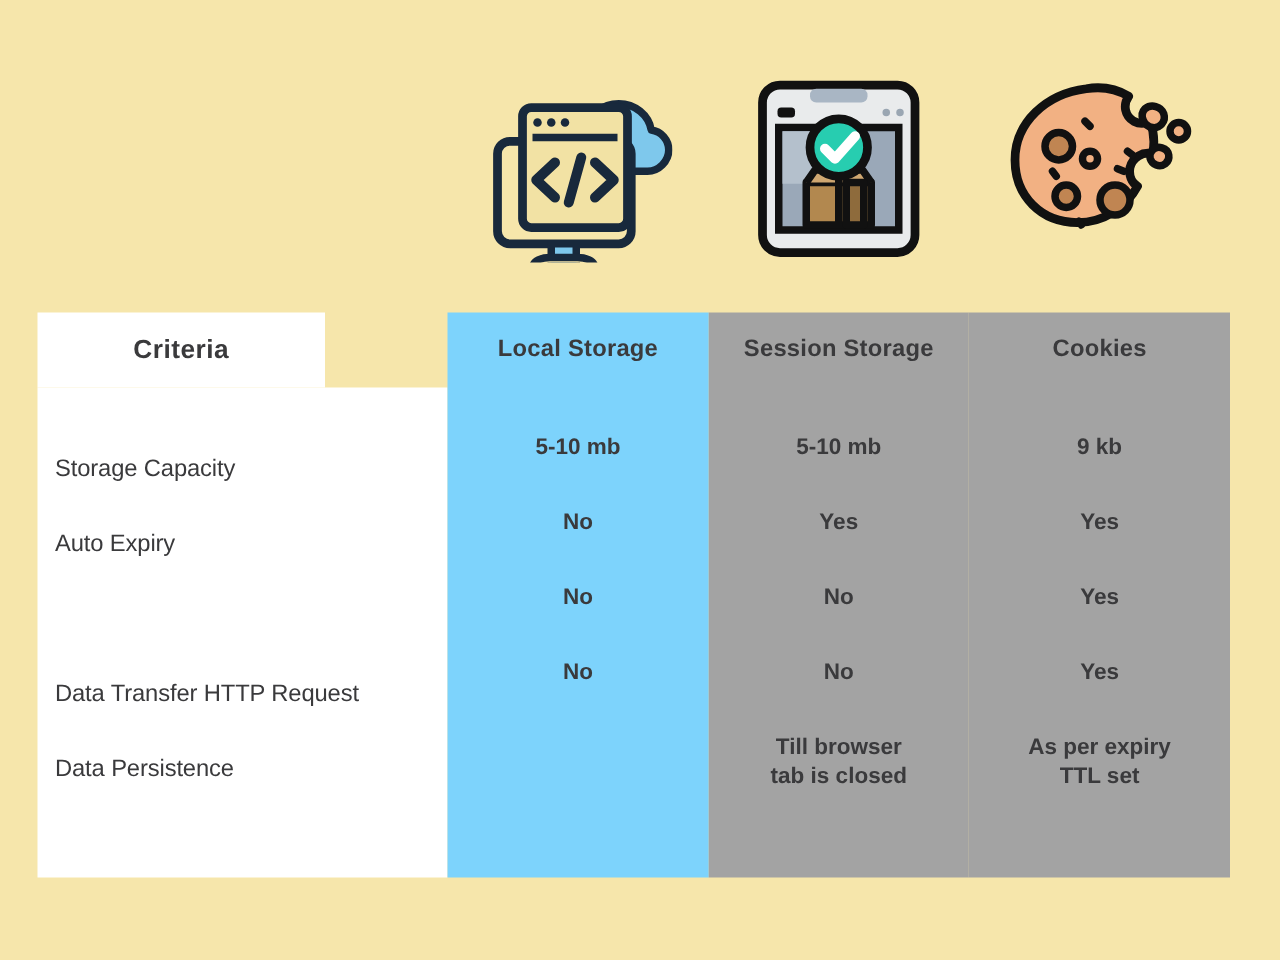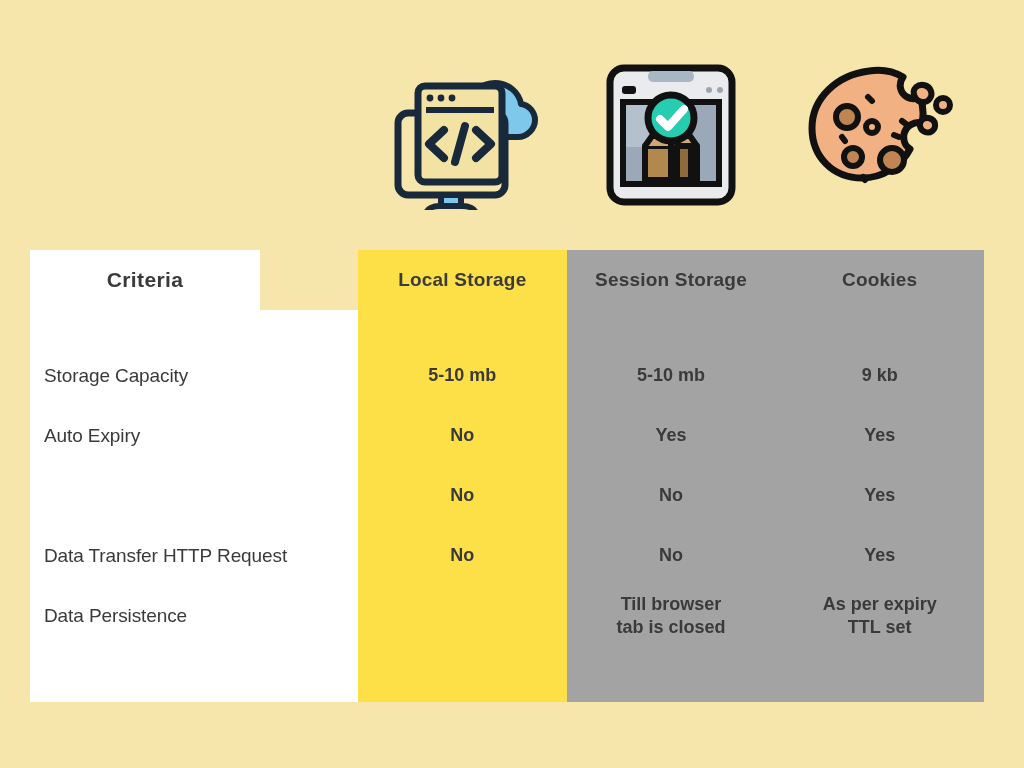--- a/index.html
+++ b/index.html
@@ -95,21 +95,21 @@
     left: 328px;
     top: 0;
     width: 626px;
     height: 452px;
     display: flex;
   }
   .value-col {
     flex: 1 1 0;
     position: relative;
   }
-  .value-col.c0 { background: #fde047; }
+  .value-col.c0 { background: #7dd3fc; }
   .value-col.c1 { background: #a3a3a3; }
   .value-col.c2 { background: #a3a3a3; }
 
   .col-head {
     position: absolute;
     left: 0;
     top: 0;
     width: 100%;
     height: 60px;
     display: flex;
@@ -121,21 +121,21 @@
     font-weight: 700;
     color: #3a3a3c;
     letter-spacing: .2px;
   }
   .value-cell {
     position: absolute;
     left: 0;
     width: 100%;
     height: 60px;
     display: flex;
-    align-items: center;
+    align-items: flex-start;
     justify-content: center;
     text-align: center;
   }
   .value-text {
     font-size: 18px;
     font-weight: 700;
     color: #3a3a3c;
     line-height: 1.28;
     white-space: pre-line;
   }

